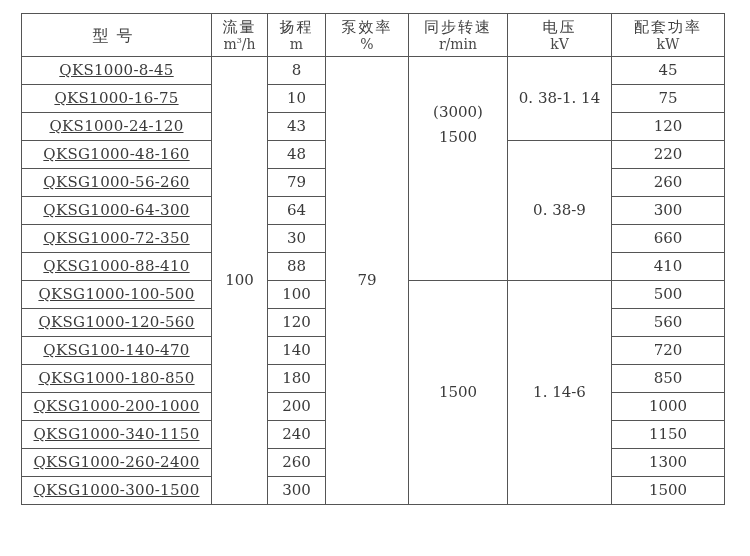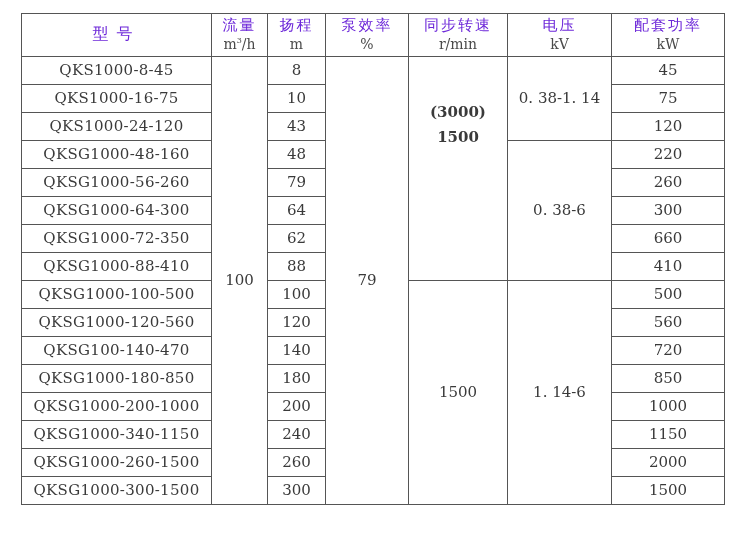--- a/index.html
+++ b/index.html
@@ -35,46 +35,47 @@
     }
     table.spec th {
       height: 42px;
       font-size: 15px;
       line-height: 19px;
       color: #4a4a4a;
     }
     table.spec th .zh {
       display: block;
       letter-spacing: 2px;
-      font-family: Liberation Mono, monospace;
-      font-size: 15px;
-      color: #6d28d9;
+      font-family: Liberation Sans, sans-serif;
+      font-size: 15px;
+      color: #404040;
     }
     table.spec th .unit {
       display: block;
       font-size: 14px;
       line-height: 17px;
     }
     table.spec th.model-head .zh {
       font-size: 16px;
       letter-spacing: 8px;
     }
     table.spec td {
       height: 27px;
     }
     td.model {
       font-size: 15px;
       letter-spacing: 0.3px;
+      text-decoration: underline;
     }
     td.merged {
       font-size: 15px;
     }
     sup { font-size: 8px; line-height: 0; }
     .speed-top { display: block; }
-    .speed-stack { display: block; position: relative; top: -44px; font-weight: bold; }
+    .speed-stack { display: block; position: relative; top: -44px; }
   </style>
 </head>
 <body>
 
 <table class="spec">
   <colgroup>
     <col style="width:190px">
     <col style="width:56px">
     <col style="width:58px">
     <col style="width:83px">
@@ -134,36 +135,36 @@
       <td>75</td>
     </tr>
     <tr>
       <td class="model">QKS1000-24-120</td>
       <td>43</td>
       <td>120</td>
     </tr>
     <tr>
       <td class="model">QKSG1000-48-160</td>
       <td>48</td>
-      <td class="merged" rowspan="5">0. 38-6</td>
+      <td class="merged" rowspan="5">0. 38-9</td>
       <td>220</td>
     </tr>
     <tr>
       <td class="model">QKSG1000-56-260</td>
       <td>79</td>
       <td>260</td>
     </tr>
     <tr>
       <td class="model">QKSG1000-64-300</td>
       <td>64</td>
       <td>300</td>
     </tr>
     <tr>
       <td class="model">QKSG1000-72-350</td>
-      <td>62</td>
+      <td>30</td>
       <td>660</td>
     </tr>
     <tr>
       <td class="model">QKSG1000-88-410</td>
       <td>88</td>
       <td>410</td>
     </tr>
     <tr>
       <td class="model">QKSG1000-100-500</td>
       <td>100</td>
@@ -190,23 +191,23 @@
       <td class="model">QKSG1000-200-1000</td>
       <td>200</td>
       <td>1000</td>
     </tr>
     <tr>
       <td class="model">QKSG1000-340-1150</td>
       <td>240</td>
       <td>1150</td>
     </tr>
     <tr>
-      <td class="model">QKSG1000-260-1500</td>
+      <td class="model">QKSG1000-260-2400</td>
       <td>260</td>
-      <td>2000</td>
+      <td>1300</td>
     </tr>
     <tr>
       <td class="model">QKSG1000-300-1500</td>
       <td>300</td>
       <td>1500</td>
     </tr>
   </tbody>
 </table>
 
 </body></html>

